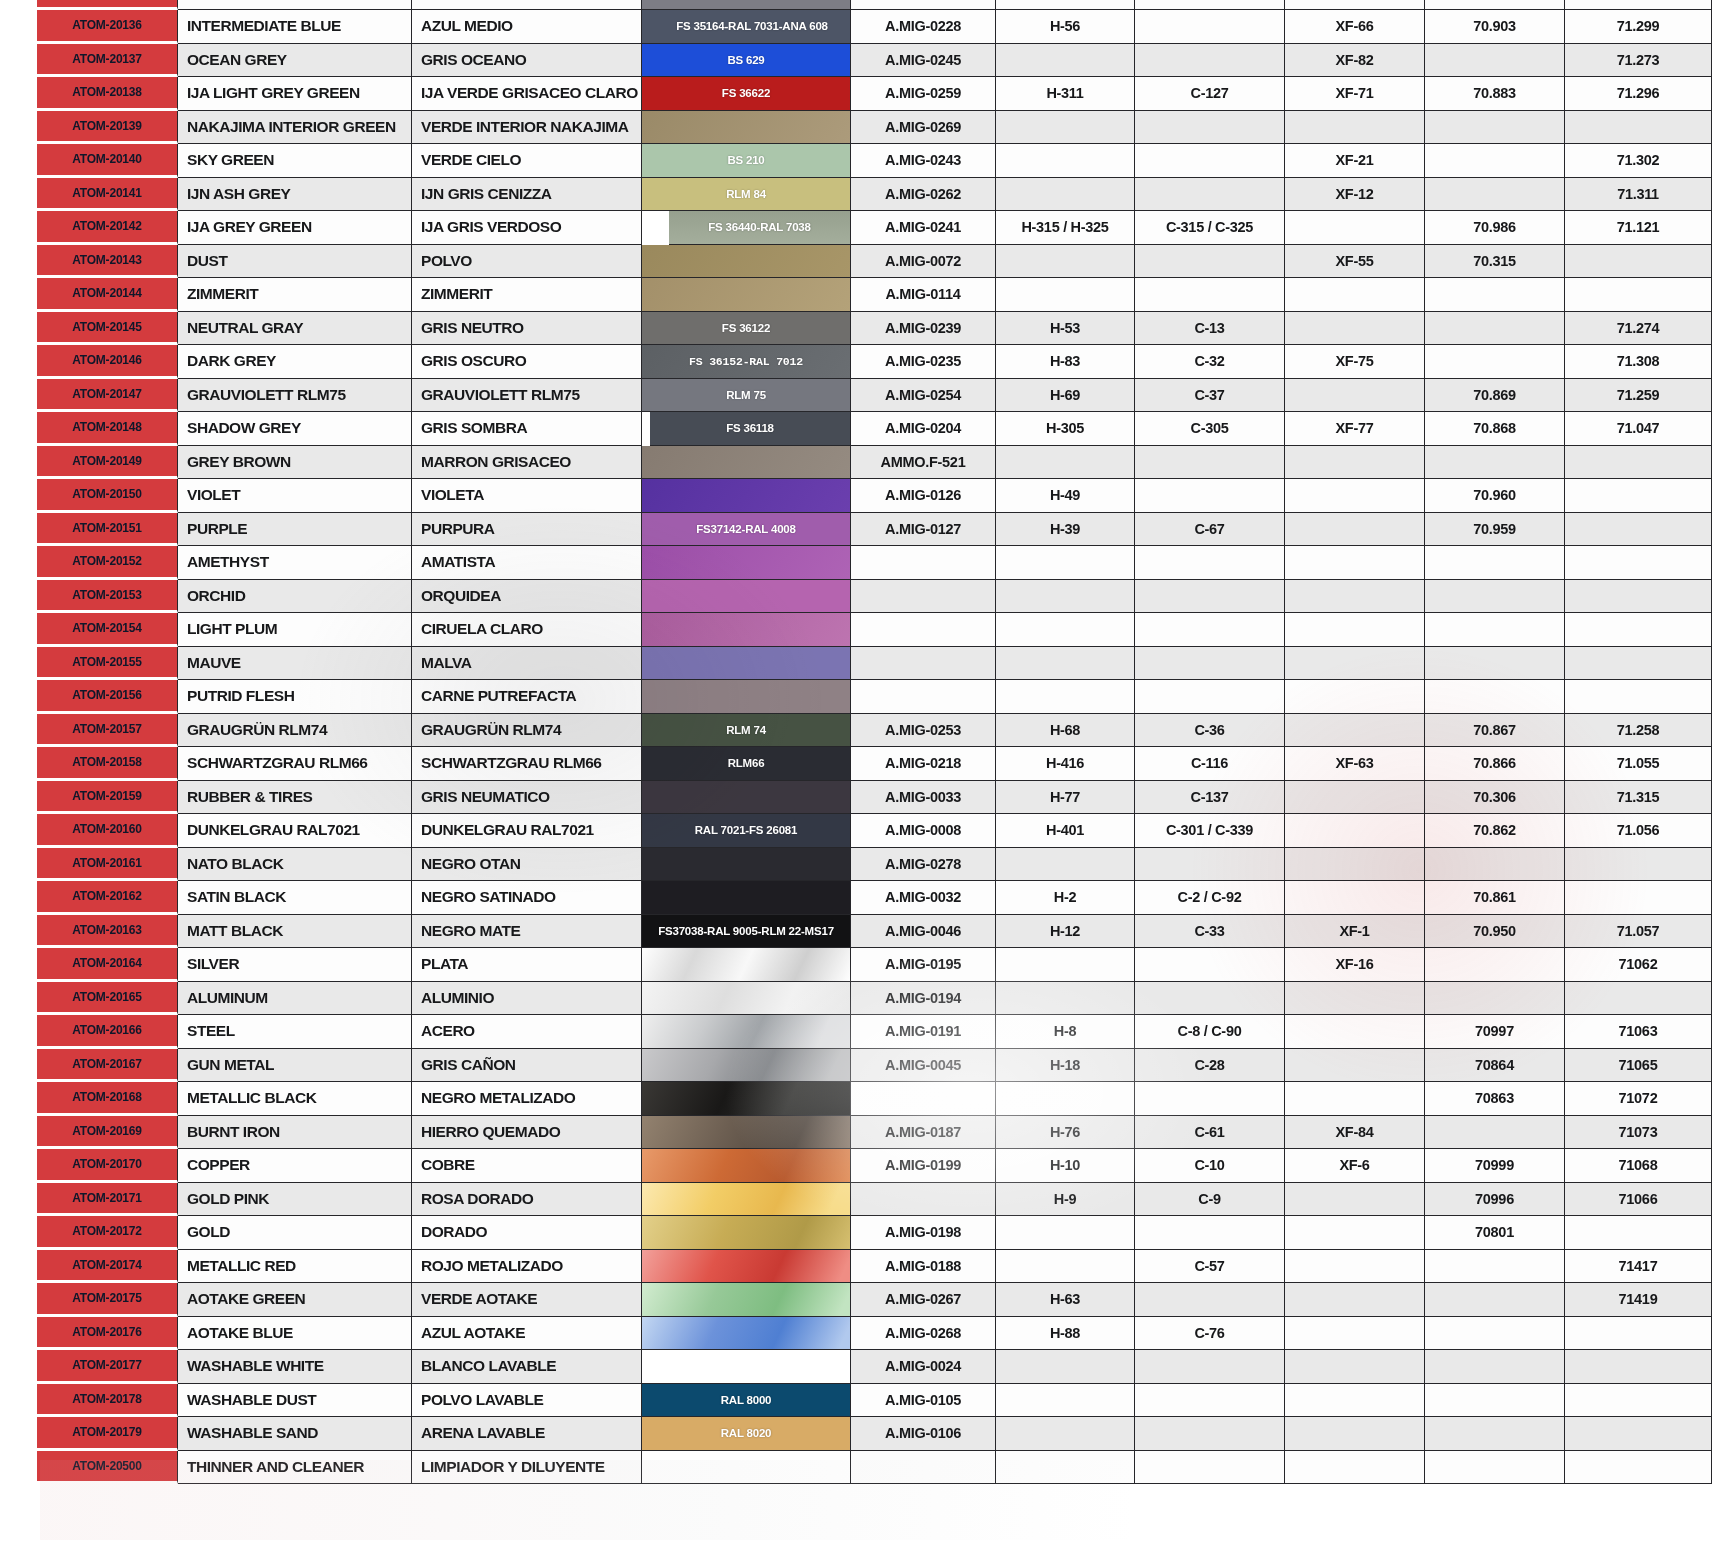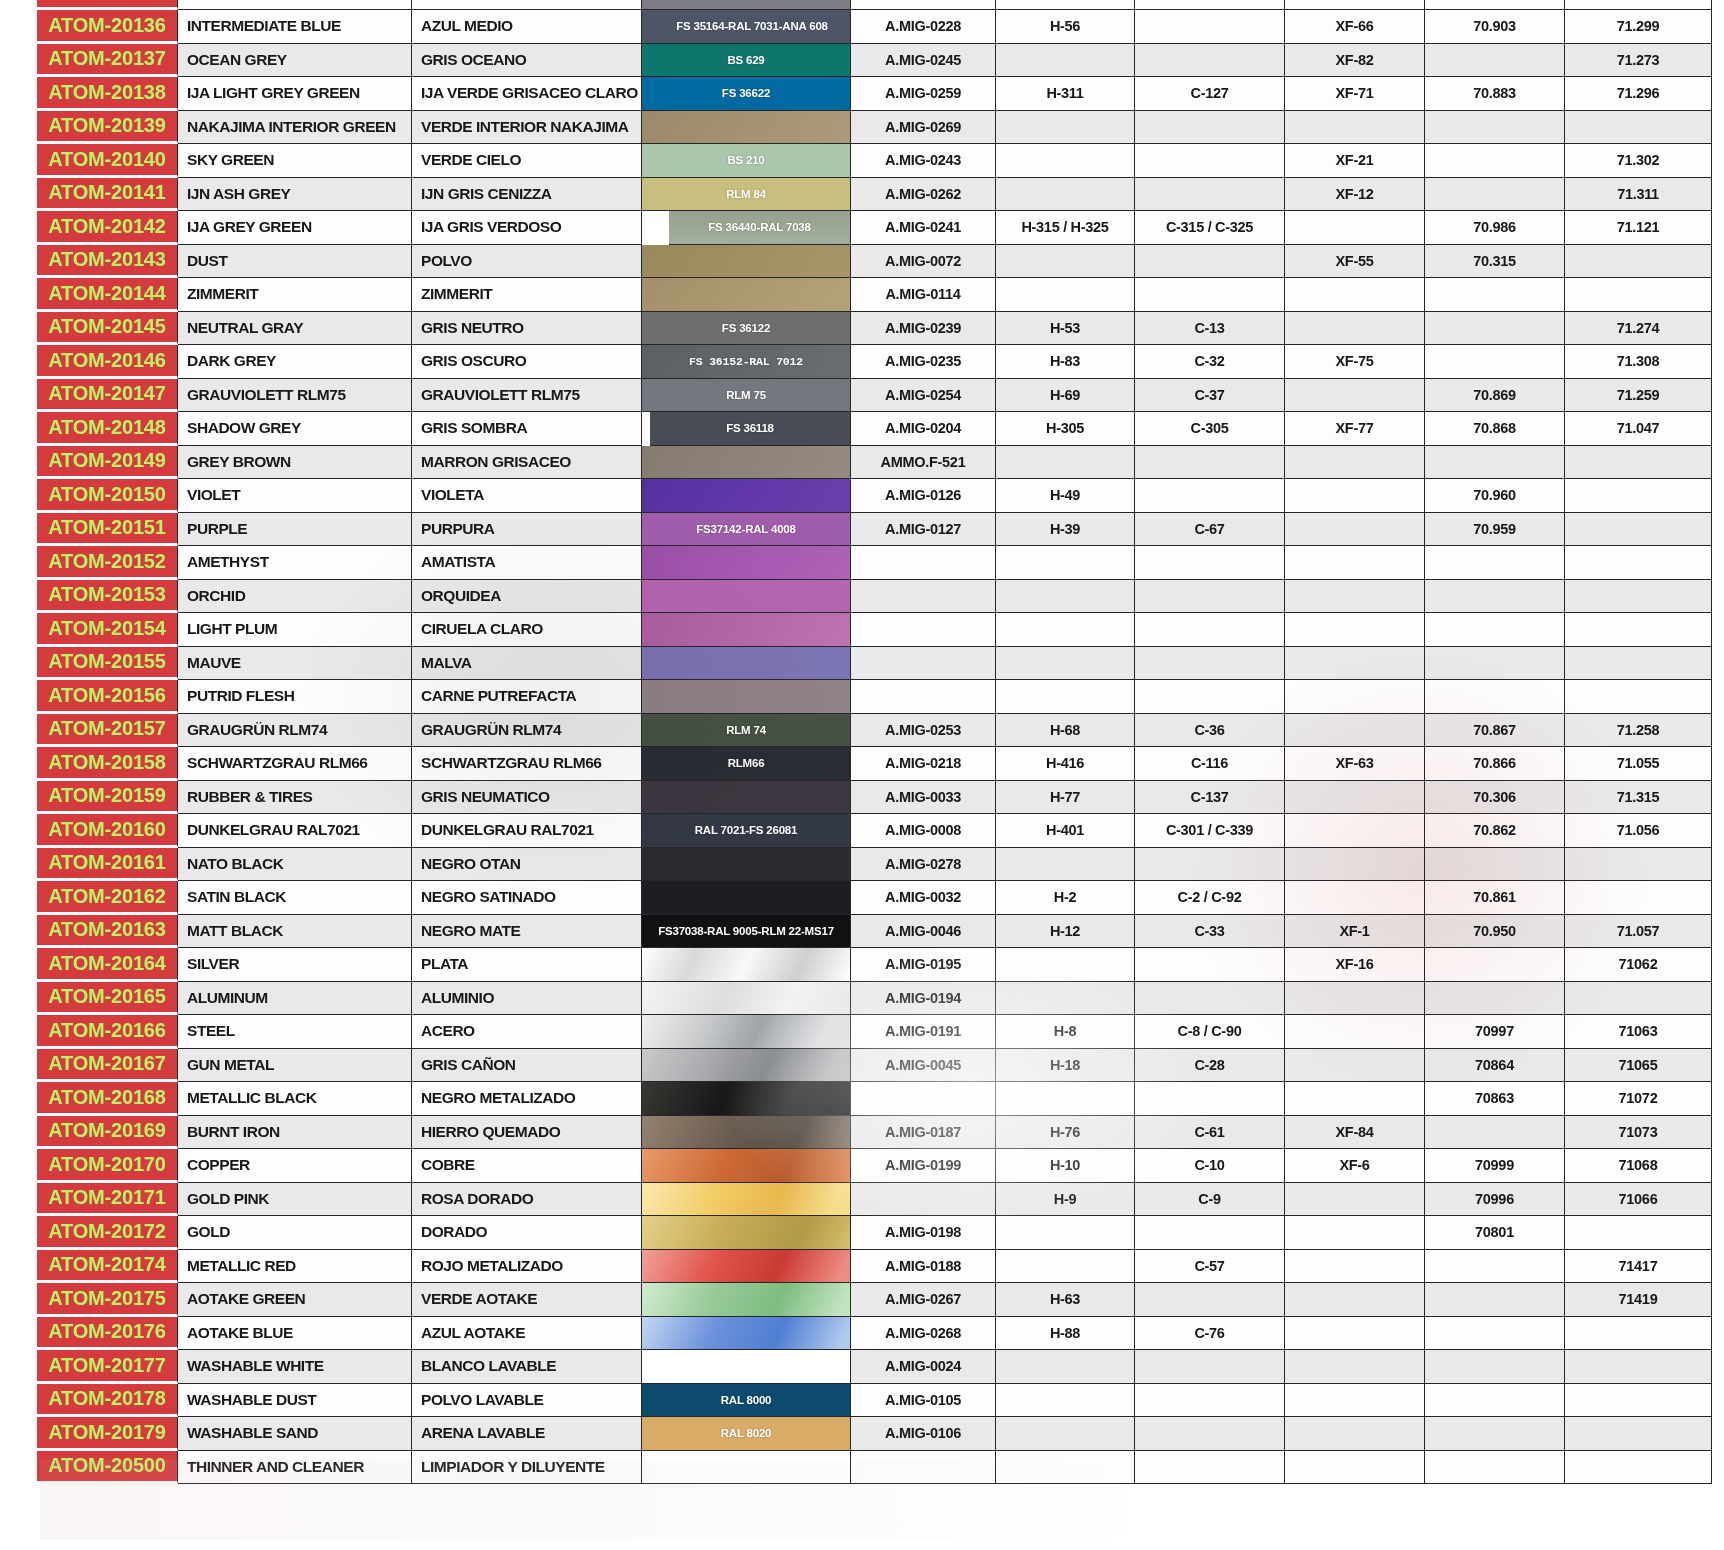--- a/index.html
+++ b/index.html
@@ -38,21 +38,21 @@
     border-bottom:1.5px solid #26262a;
     display:flex;align-items:center;
     overflow:hidden;white-space:nowrap;
     color:#17181a;font-weight:700;
   }
   .row .c-code{
     background:#d43b3e !important;
     border-right:1.5px solid #26262a;
     border-bottom:3.5px solid #ffffff;
     justify-content:center;
-    color:#bef264;font-size:20px;letter-spacing:-0.2px;
+    color:#0f172a;font-size:12px;letter-spacing:-0.2px;
   }
   .c-en,.c-es{padding-left:9px;font-size:15.5px;letter-spacing:-0.45px;}
   .c-sw{justify-content:center;padding:0;}
   .sw-label{
     font-size:11.5px;letter-spacing:-0.2px;color:#ffffff;
     text-shadow:0 0 2px rgba(0,0,0,0.35);
   }
   .c-ref{justify-content:center;font-size:14.5px;letter-spacing:-0.3px;}
   
   .row.partial .cell{border-bottom:1.5px solid #26262a;}
@@ -93,36 +93,36 @@
     <div class="cell c-ref c-c"></div>
     <div class="cell c-ref c-xf">XF-66</div>
     <div class="cell c-ref c-v70">70.903</div>
     <div class="cell c-ref c-v71">71.299</div>
   </div>
 
   <div class="row even">
     <div class="cell c-code">ATOM-20137</div>
     <div class="cell c-en">OCEAN GREY</div>
     <div class="cell c-es">GRIS OCEANO</div>
-    <div class="cell c-sw" style="background: #0f766e;">
+    <div class="cell c-sw" style="background: #1d4ed8;">
       <span class="sw-label">BS 629</span>
     </div>
     <div class="cell c-ref c-amig">A.MIG-0245</div>
     <div class="cell c-ref c-h"></div>
     <div class="cell c-ref c-c"></div>
     <div class="cell c-ref c-xf">XF-82</div>
     <div class="cell c-ref c-v70"></div>
     <div class="cell c-ref c-v71">71.273</div>
   </div>
 
   <div class="row odd">
     <div class="cell c-code">ATOM-20138</div>
     <div class="cell c-en">IJA LIGHT GREY GREEN</div>
     <div class="cell c-es">IJA VERDE GRISACEO CLARO</div>
-    <div class="cell c-sw" style="background: #0369a1;">
+    <div class="cell c-sw" style="background: #b91c1c;">
       <span class="sw-label">FS 36622</span>
     </div>
     <div class="cell c-ref c-amig">A.MIG-0259</div>
     <div class="cell c-ref c-h">H-311</div>
     <div class="cell c-ref c-c">C-127</div>
     <div class="cell c-ref c-xf">XF-71</div>
     <div class="cell c-ref c-v70">70.883</div>
     <div class="cell c-ref c-v71">71.296</div>
   </div>
 

